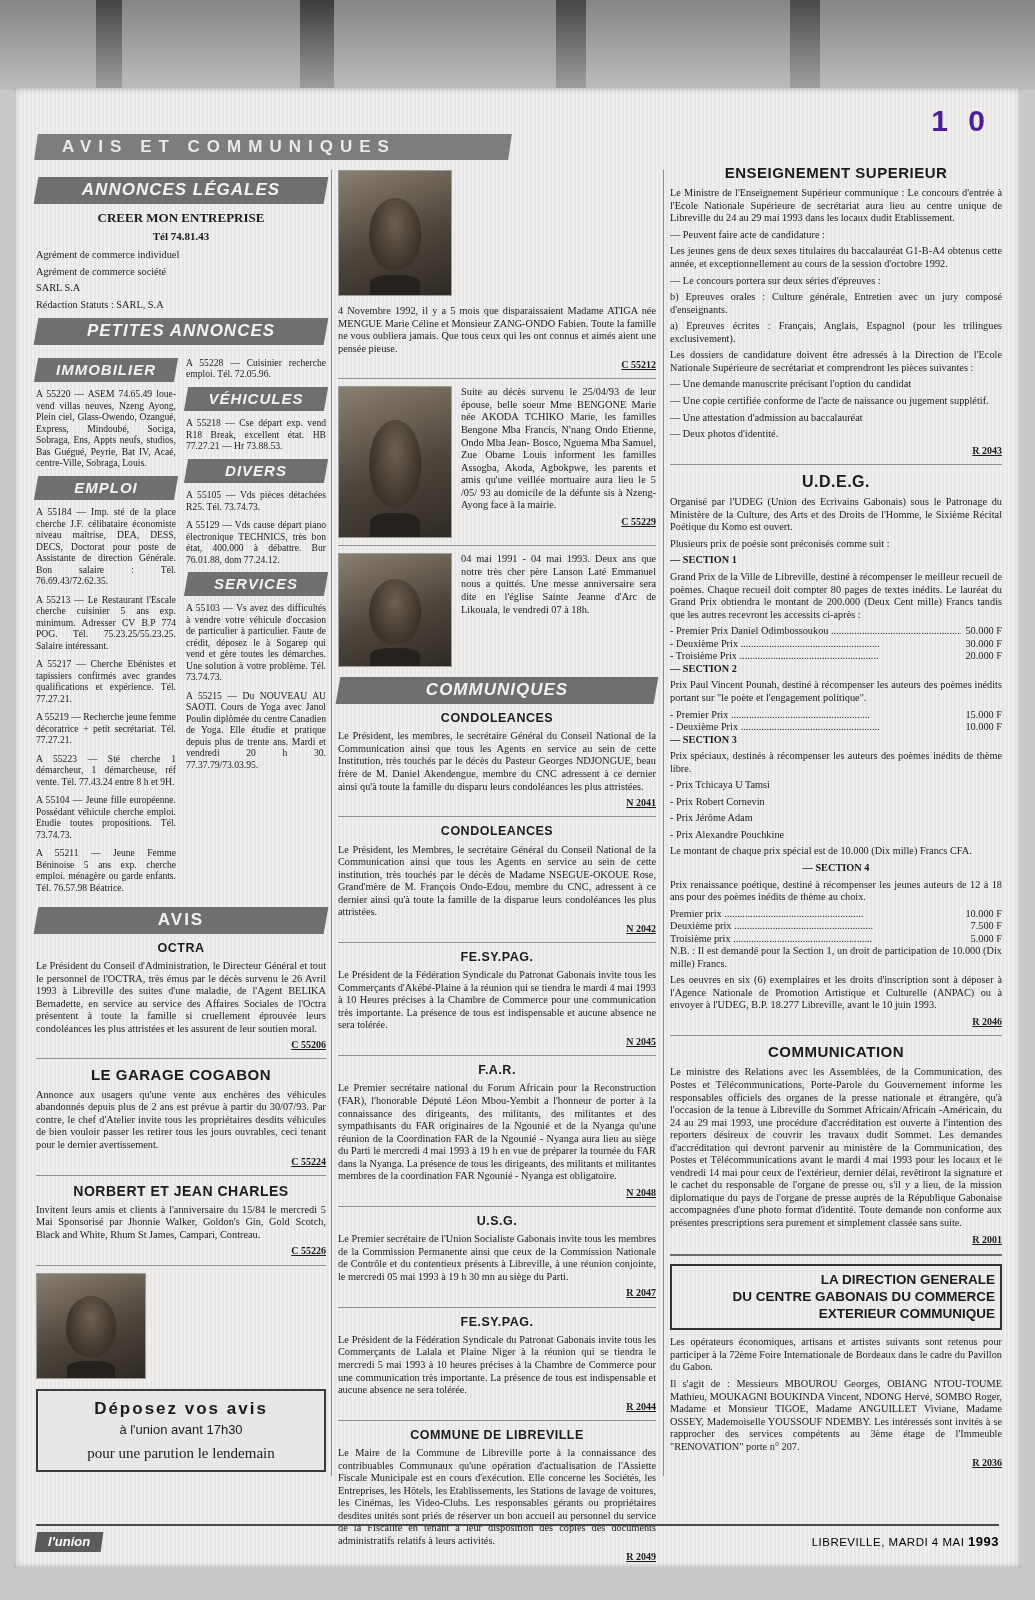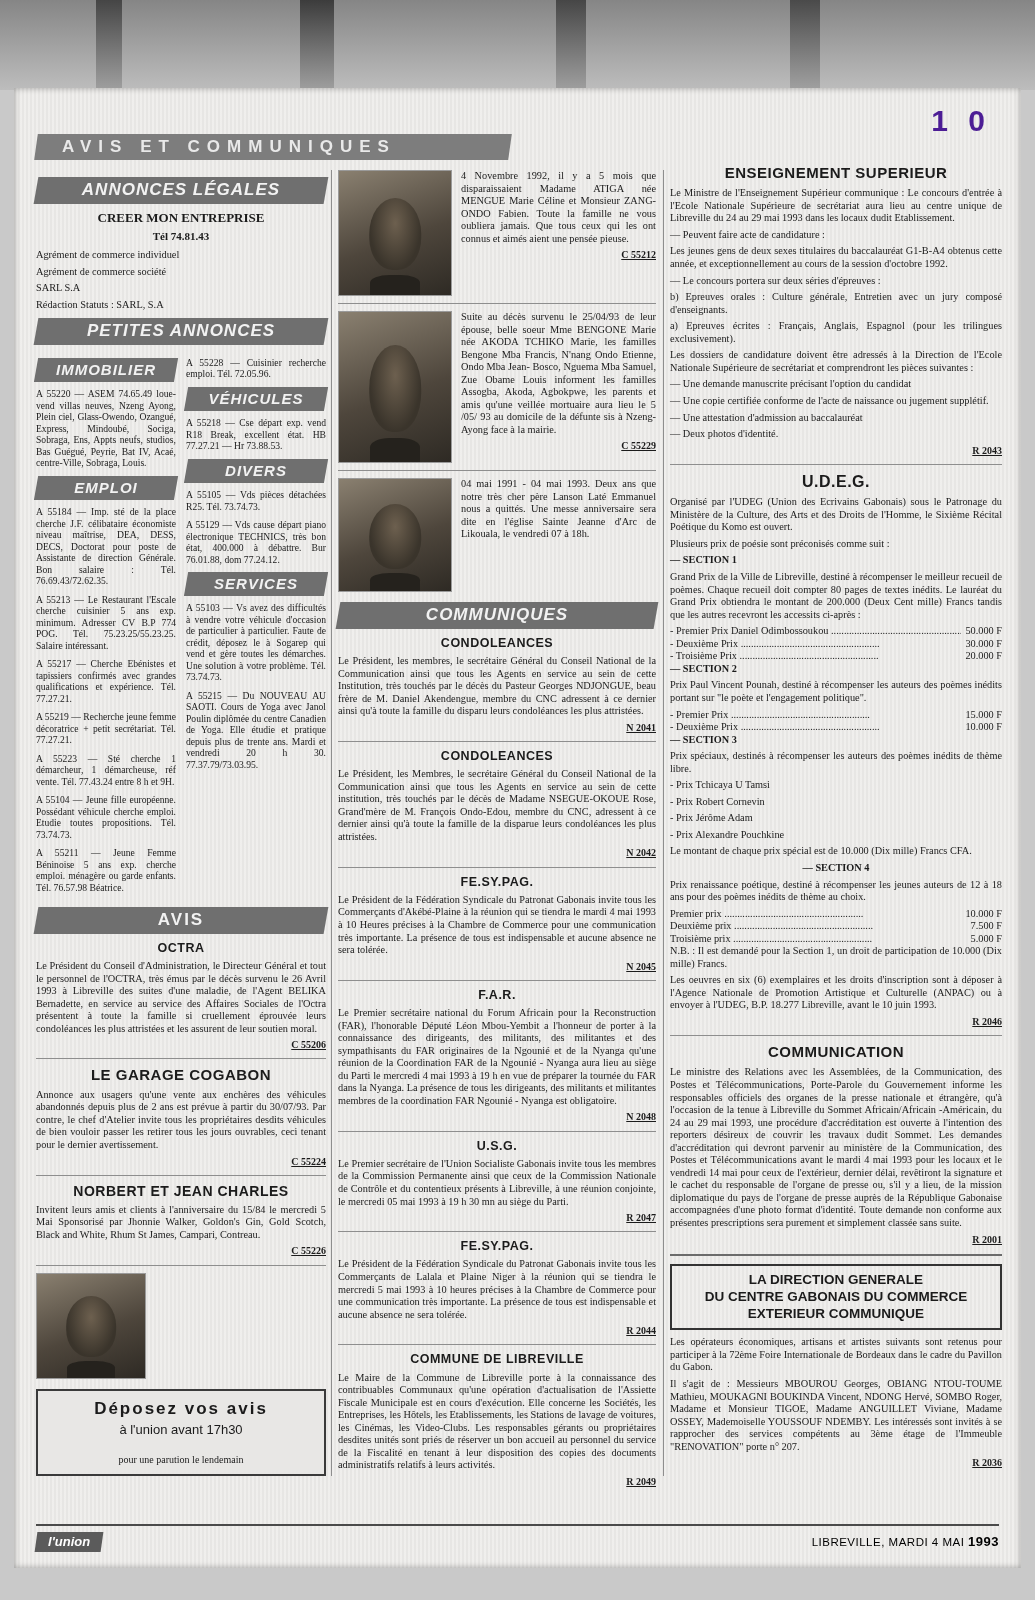--- a/index.html
+++ b/index.html
@@ -70,38 +70,38 @@
   .photo .nck{position:absolute;left:28%;bottom:0;width:44%;height:16%;background:#25221d;border-radius:40% 40% 0 0;}
   
   .twocol{display:flex;gap:10px;}
   .twocol > div{flex:1;}
   .tiny{font-size:9.6px;line-height:1.2;}
   .depose{
     border:2px solid #3a3a3a;margin-top:10px;padding:8px 6px;text-align:center;background:#e8e7e5;
   }
   .depose .l1{font-family:"Liberation Sans",sans-serif;font-weight:bold;font-size:17px;letter-spacing:2px;}
   .depose .l2{font-family:"Liberation Sans",sans-serif;font-size:13px;margin-top:3px;}
-  .depose .l3{font-size:10px;margin-top:16px;}
+  .depose .l3{font-size:15px;margin-top:6px;}
   .dotline{display:flex;justify-content:space-between;gap:4px;}
   .dotline .nm{white-space:nowrap;overflow:hidden;}
   .dotline .nm:after{content:" ......................................................";letter-spacing:0;}
   .dotline .vl{white-space:nowrap;font-weight:normal;}
   #footer{
     position:absolute;left:22px;right:22px;bottom:16px;height:26px;
     border-top:2px solid #4a4a4a;display:flex;align-items:flex-end;justify-content:space-between;
   }
   #logo{
     background:#5b5b5b;color:#fff;font-family:"Liberation Sans",sans-serif;font-style:italic;
     font-weight:bold;font-size:13px;padding:2px 12px 3px;transform:skewX(-8deg);
   }
   #logo span{display:block;transform:skewX(8deg);}
   #dateline{font-family:"Liberation Sans",sans-serif;font-size:11.5px;letter-spacing:.5px;padding-bottom:3px;}
   #dateline b{font-size:13px;}
   .rightcolhead{font-family:"Liberation Sans",sans-serif;font-weight:bold;text-align:center;font-size:13px;letter-spacing:.5px;margin:4px 0 5px;}
-  .boxhead{border:2px solid #333;padding:6px 5px;text-align:center;font-family:"Liberation Sans",sans-serif;font-weight:bold;font-size:13.5px;line-height:1.25;margin:8px 0 6px;}
+  .boxhead{border:2px solid #333;padding:6px 5px;text-align:right;font-family:"Liberation Sans",sans-serif;font-weight:bold;font-size:13.5px;line-height:1.25;margin:8px 0 6px;}
 </style>
 </head>
 <body>
 
 <div class="shadeband" style="left:0;width:1035px;"></div>
 <div class="shadeband" style="left:96px;width:26px;background:linear-gradient(to bottom,#3a3a3a,#9a9a9a);opacity:.85;"></div>
 <div class="shadeband" style="left:300px;width:34px;background:linear-gradient(to bottom,#2f2f2f,#9a9a9a);opacity:.85;"></div>
 <div class="shadeband" style="left:556px;width:30px;background:linear-gradient(to bottom,#3b3b3b,#9a9a9a);opacity:.85;"></div>
 <div class="shadeband" style="left:790px;width:30px;background:linear-gradient(to bottom,#3b3b3b,#9a9a9a);opacity:.8;"></div>
 
@@ -204,21 +204,21 @@
 
       <div class="depose">
         <div class="l1">Déposez vos avis</div>
         <div class="l2">à l'union avant 17h30</div>
         <div class="l3">pour une parution le lendemain</div>
       </div>
     </div>
 
     <div class="col col2">
 
-      <div style="display:flex;gap:9px;">
+      <div style="display:flex;gap:9px;flex-direction:column;">
         <div class="photo" style="width:112px;height:124px;flex:none;">
             <div class="nck"></div>
           </div>
         <div style="flex:1;">
           <p>4 Novembre 1992, il y a 5 mois que disparaissaient Madame ATIGA née MENGUE Marie Céline et Monsieur ZANG-ONDO Fabien. Toute la famille ne vous oubliera jamais. Que tous ceux qui les ont connus et aimés aient une pensée pieuse.</p>
           <div class="ref">C 55212</div>
         </div>
       </div>
       <div class="hr"></div>
 

